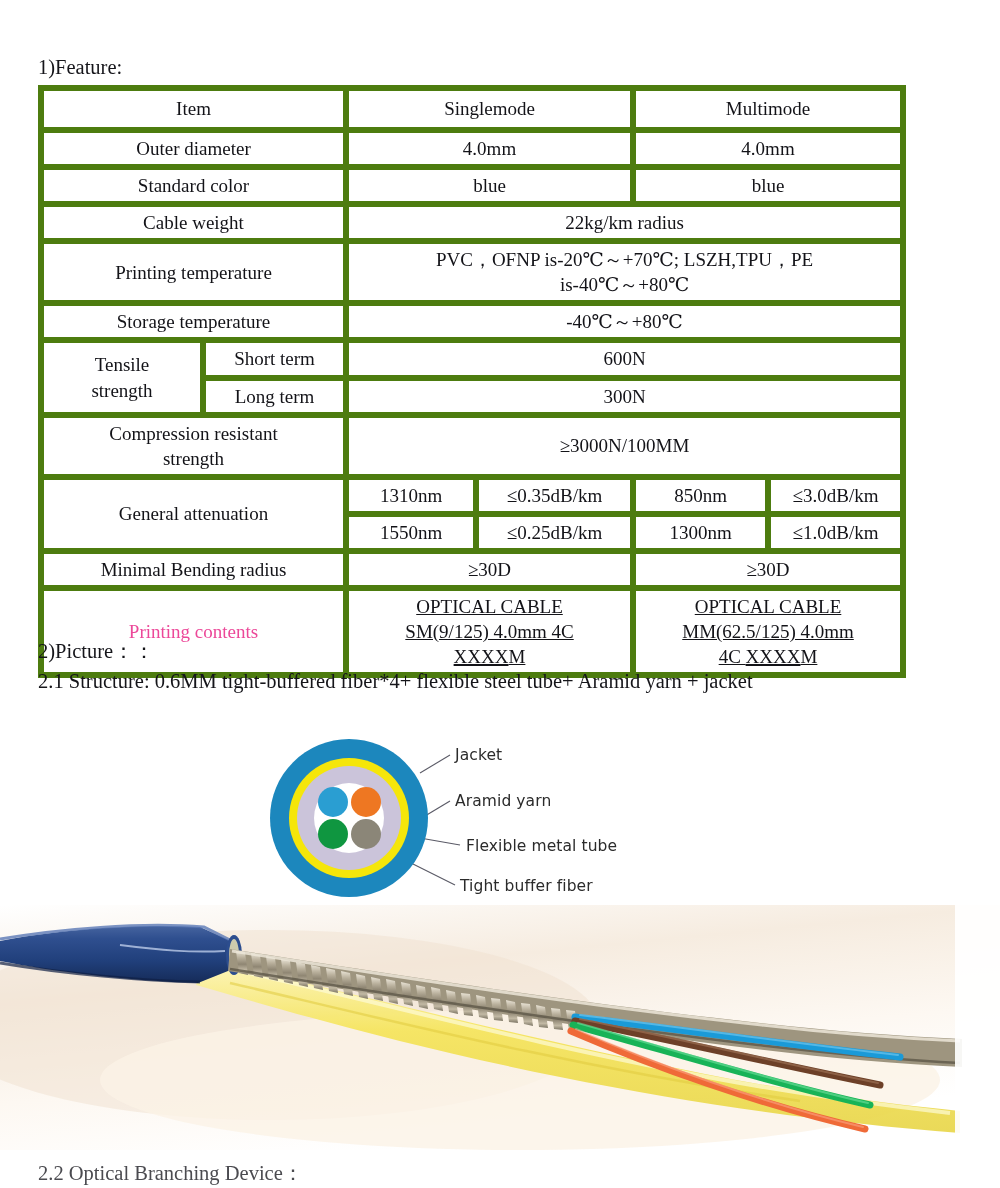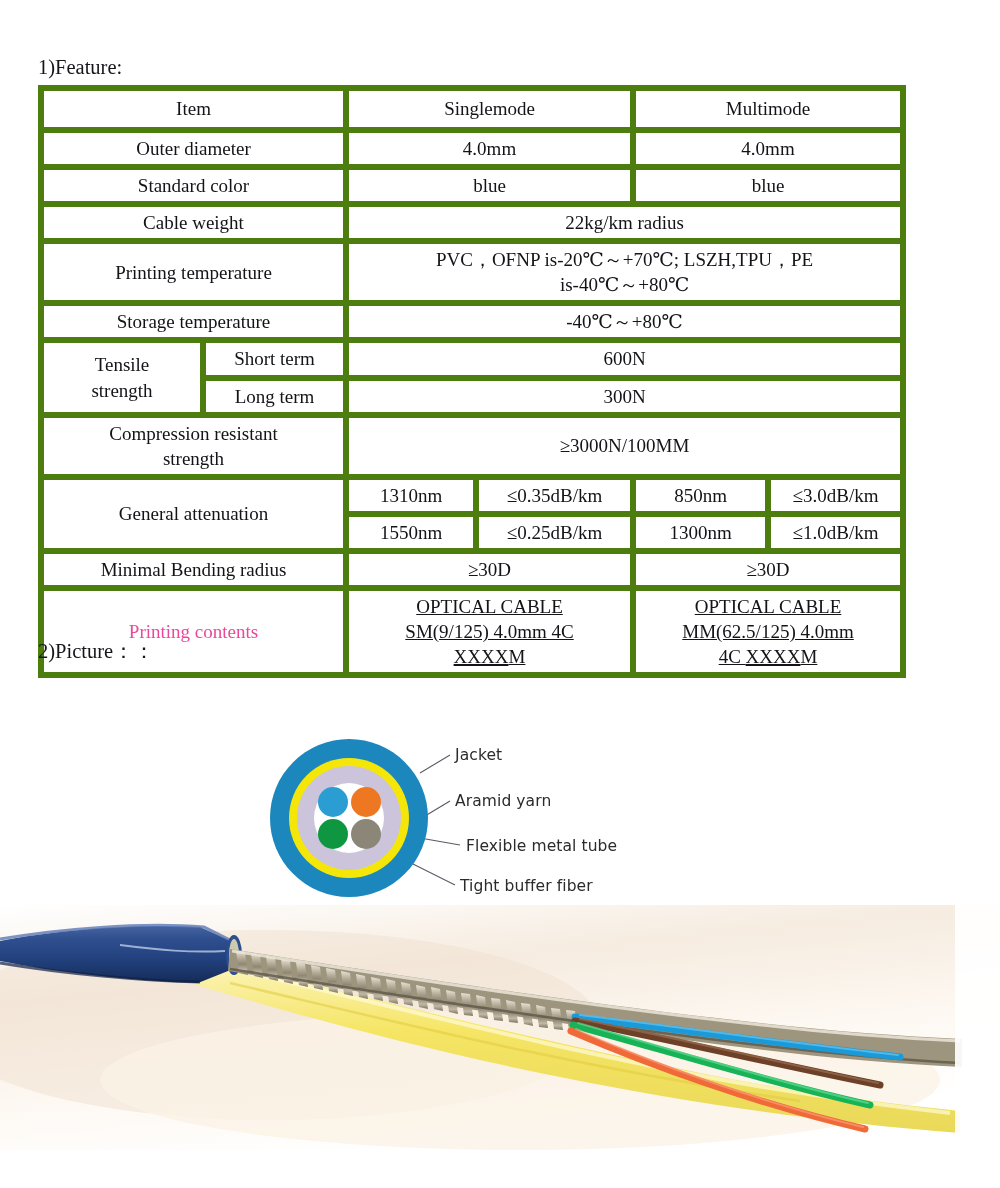--- a/index.html
+++ b/index.html
@@ -226,20 +226,21 @@
         <div>OPTICAL CABLE</div>
         <div>MM(62.5/125) 4.0mm</div>
         <div><span>4C </span><span class="uline">XXXX</span><span>M</span></div>
       </td>
     </tr>
   </tbody>
     </table>
 
   <div class="para" id="picture-label">2)Picture：：</div>
 
+  <div class="para" id="structure-para">2.1 Structure: 0.6MM tight-buffered fiber*4+ flexible steel tube+ Aramid yarn + jacket</div>
 
   <div class="diagram">
     <svg width="420" height="180" viewBox="0 0 420 180" xmlns="http://www.w3.org/2000/svg">
 
       <g stroke="#5a5a66" stroke-width="1.1" fill="none">
         <path d="M155 40 L185 22"></path>
         <path d="M160 83 L185 68"></path>
         <path d="M155 105 L195 112"></path>
         <path d="M140 127 L190 152"></path>
       </g>
@@ -354,14 +355,15 @@
         <path d="M580 110 C664 120, 792 138, 898 150" stroke="#9adcf7" stroke-width="2"></path>
         <path d="M580 114 C662 130, 782 158, 878 178" stroke="#b58a6c" stroke-width="2"></path>
         <path d="M578 118 C657 140, 772 176, 868 198" stroke="#8ef0b4" stroke-width="2"></path>
         <path d="M576 124 C652 158, 762 198, 863 222" stroke="#ffb89c" stroke-width="2"></path>
       </g>
 
       <rect x="955" y="0" width="45" height="245" fill="#ffffff" opacity="0.92"></rect>
     </svg>
   </div>
 
+  <div class="para" id="branching-label">2.2 Optical Branching Device：</div>
 
 </div>
 
 </body></html>

